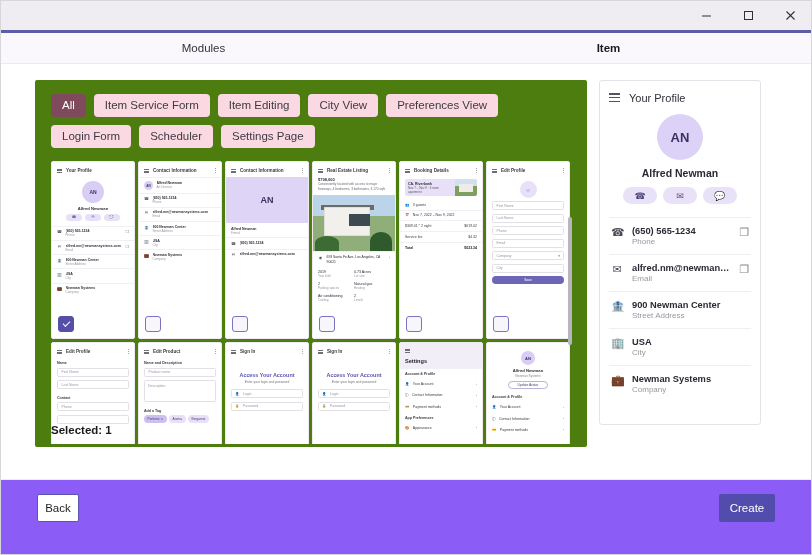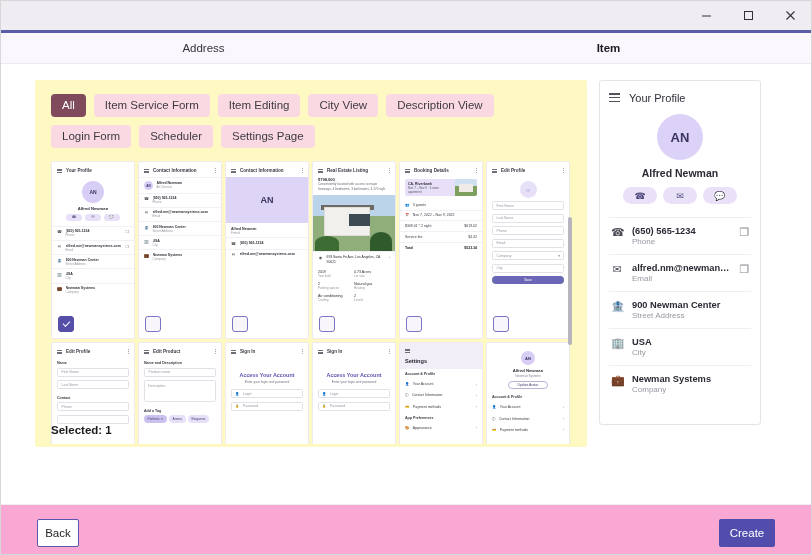--- a/index.html
+++ b/index.html
@@ -36,21 +36,21 @@
   }
   .tab.active { font-weight:bold; color:#1b1a1f; }
 
   
   .main { padding:16px 34px 0 34px; background:#fff; }
   .page-title { font-size:15px; font-weight:bold; color:#1b1a1f; margin-bottom:14px; letter-spacing:.1px;}
 
   .content-row { display:flex; gap:12px; }
 
   .left-panel {
-    width:552px; background:#fef9c3; border-radius:2px;
+    width:552px; background:#4d7c0f; border-radius:2px;
     padding:14px 12px 0 12px; position:relative; height:367px;
   }
 
   
   .chips { display:flex; flex-wrap:wrap; gap:8px; margin-bottom:13px; padding-left:4px;}
   .chip {
     background:#fbd9e3; color:#3d3b42; border-radius:4px;
     padding:5px 11px; font-size:11.5px; cursor:pointer; line-height:1.15;
     white-space:nowrap;
   }
@@ -177,21 +177,21 @@
   .pv-pills { display:flex;gap:6px;justify-content:center;margin-bottom:13px;}
   .pv-pill { width:34px;height:17px;border-radius:9px;background:#e8e1f8;display:flex;align-items:center;justify-content:center;color:#4b4578;font-size:9px;}
   .pv-row { display:flex;align-items:flex-start;gap:9px;padding:8px 2px;border-top:1px solid #f0edf3;}
   .pv-ico { width:12px;flex:0 0 12px;text-align:center;color:#4e4b56;font-size:11px;line-height:13px;}
   .pv-txt { flex:1;min-width:0;}
   .pv-val { font-size:9.3px;color:#2b2934;font-weight:600;white-space:nowrap;overflow:hidden;text-overflow:ellipsis;}
   .pv-lbl { font-size:8px;color:#9a97a1;margin-top:1px;}
   .pv-copy { color:#8b8892;font-size:11px;line-height:13px;}
 
   
-  .footer { position:absolute;left:0;right:0;bottom:0;height:50px;background:#f9a8d4;border-top:1px solid #eeecef;}
+  .footer { position:absolute;left:0;right:0;bottom:0;height:75px;background:#8b5cf6;border-top:1px solid #eeecef;}
   .btn-back {
     position:absolute;left:36px;top:14px;min-width:42px;height:28px;border:1px solid #5b55b0;
     background:#fff;color:#201f1e;border-radius:2px;font-size:11.5px;cursor:pointer;
     font-family:"Liberation Sans",sans-serif;
   }
   .btn-create {
     position:absolute;right:36px;top:14px;min-width:56px;height:28px;border:none;
     background:#524cad;color:#fff;border-radius:2px;font-size:11.5px;cursor:pointer;
     font-family:"Liberation Sans",sans-serif;
   }
@@ -215,36 +215,36 @@
     <div class="win-btn">
       <svg width="11" height="11" viewBox="0 0 11 11">
           <line x1="1.5" y1="1.5" x2="9.5" y2="9.5" stroke="#30303a" stroke-width="1.1"></line>
           <line x1="9.5" y1="1.5" x2="1.5" y2="9.5" stroke="#30303a" stroke-width="1.1"></line>
         </svg>
     </div>
   </div>
   <div class="accent-bar"></div>
 
   <div class="tabbar">
-    <div class="tab">Address</div>
+    <div class="tab">Modules</div>
     <div class="tab active">Item</div>
   </div>
 
   <div class="main">
 
     <div class="content-row">
 
       <div class="left-panel">
 
         <div class="chips">
           <div class="chip active">All</div>
           <div class="chip">Item Service Form</div>
           <div class="chip">Item Editing</div>
           <div class="chip">City View</div>
-          <div class="chip">Description View</div>
+          <div class="chip">Preferences View</div>
           <div class="chip">Login Form</div>
           <div class="chip">Scheduler</div>
           <div class="chip">Settings Page</div>
         </div>
 
         <div class="grid-wrap">
           <div class="grid">
 
             <div class="card">
               <div class="card-head">

